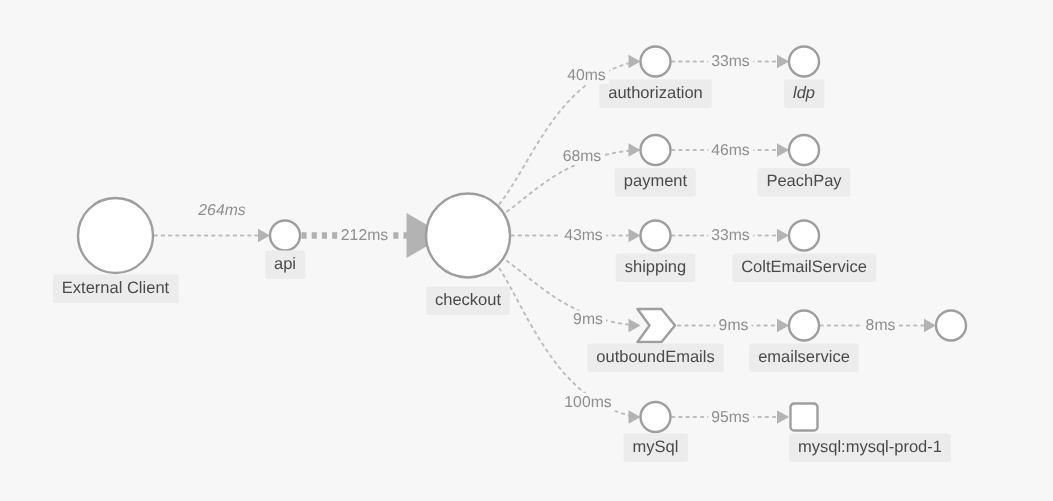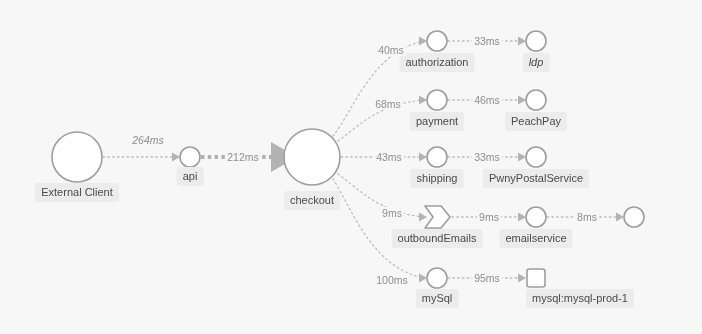--- a/index.html
+++ b/index.html
@@ -179,21 +179,21 @@
   <div class="node-label" style="left:190px; top:167px;">api</div>
   <div class="node-label" style="left:312px; top:191px;">checkout</div>
 
   <div class="node-label" style="left:437px; top:53px;">authorization</div>
   <div class="node-label" style="left:536px; top:53px;font-style:italic;">ldp</div>
 
   <div class="node-label" style="left:536px; top:112px;">PeachPay</div>
   <div class="node-label" style="left:437px; top:112px;">payment</div>
 
   <div class="node-label" style="left:437px; top:169px;">shipping</div>
-  <div class="node-label" style="left:536px; top:169px;">PwnyPostalService</div>
+  <div class="node-label" style="left:536px; top:169px;">ColtEmailService</div>
 
   <div class="node-label" style="left:437px; top:229px;">outboundEmails</div>
   <div class="node-label" style="left:536px; top:229px;text-align:center;">emailservice</div>
 
   <div class="node-label" style="left:437px; top:289px;">mySql</div>
   <div class="node-label" style="left:536px; top:289px;margin-left:44px;">mysql:mysql-prod-1</div>
 
   <div class="edge-label" style="left:148px; top:140px;font-style:italic;">264ms</div>
   <div class="edge-label" style="left:243px; top:157px;">212ms</div>
 
@@ -203,16 +203,16 @@
   <div class="edge-label" style="left:388px; top:104px;">68ms</div>
   <div class="edge-label" style="left:487px; top:100px;">46ms</div>
 
   <div class="edge-label" style="left:389px; top:157px;">43ms</div>
   <div class="edge-label" style="left:487px; top:157px;">33ms</div>
 
   <div class="edge-label" style="left:392px; top:213px;">9ms</div>
   <div class="edge-label" style="left:489px; top:217px;">9ms</div>
   <div class="edge-label" style="left:587px; top:217px;">8ms</div>
 
-  <div class="edge-label" style="left:392px; top:268px;margin-top:12px;">100ms</div>
+  <div class="edge-label" style="left:392px; top:268px;">100ms</div>
   <div class="edge-label" style="left:487px; top:278px;">95ms</div>
 
 </div>
 
 </body></html>

